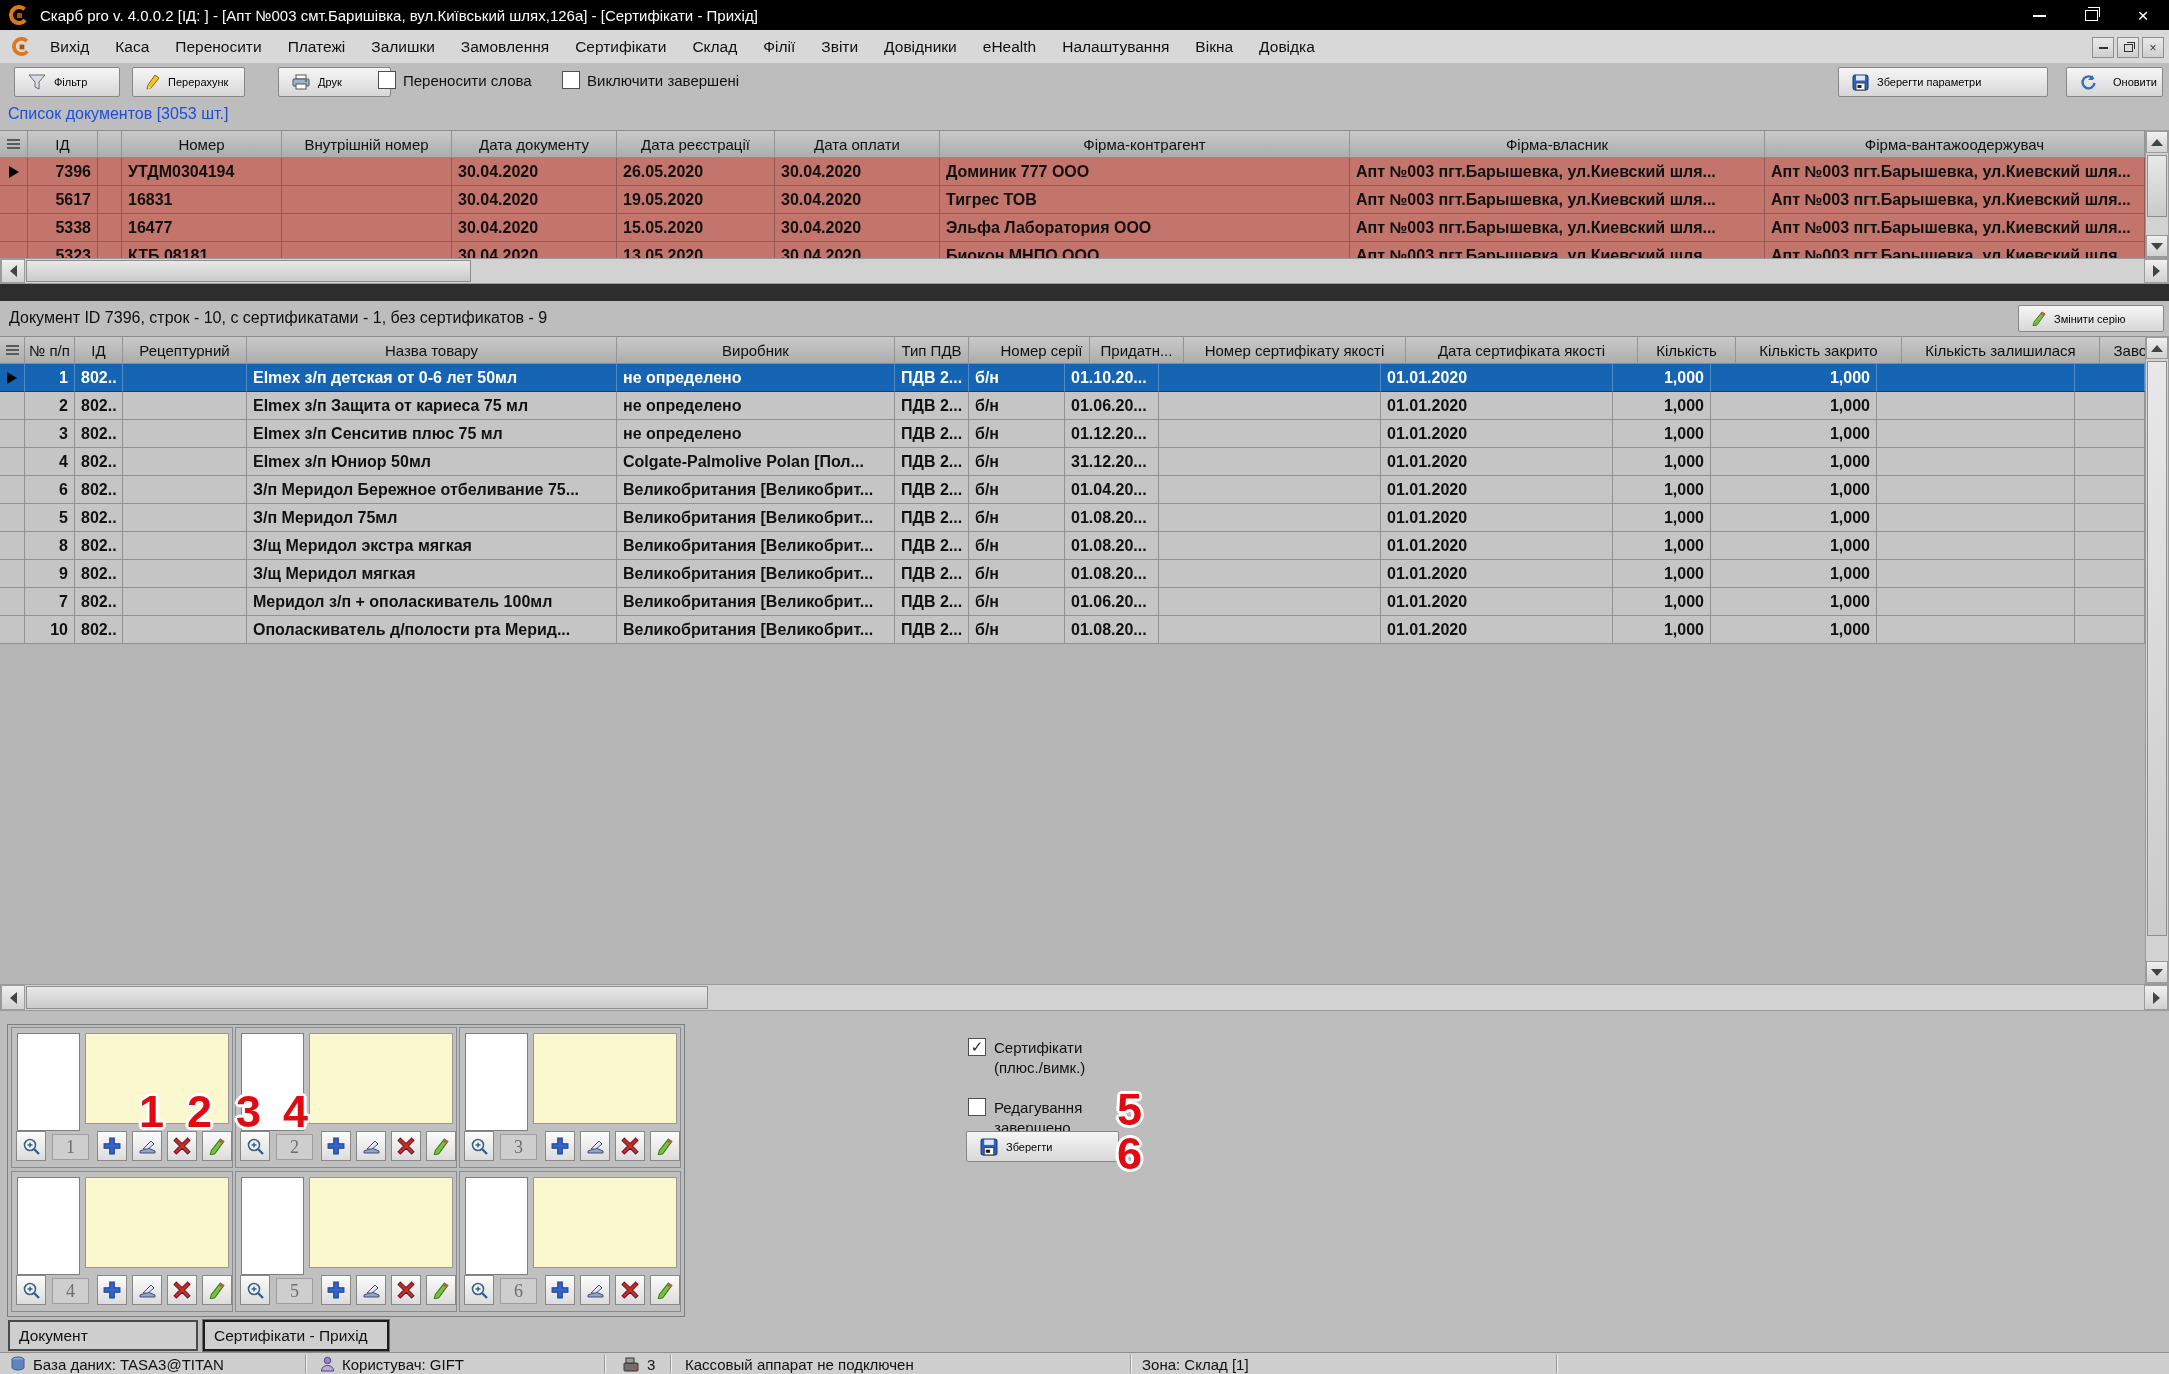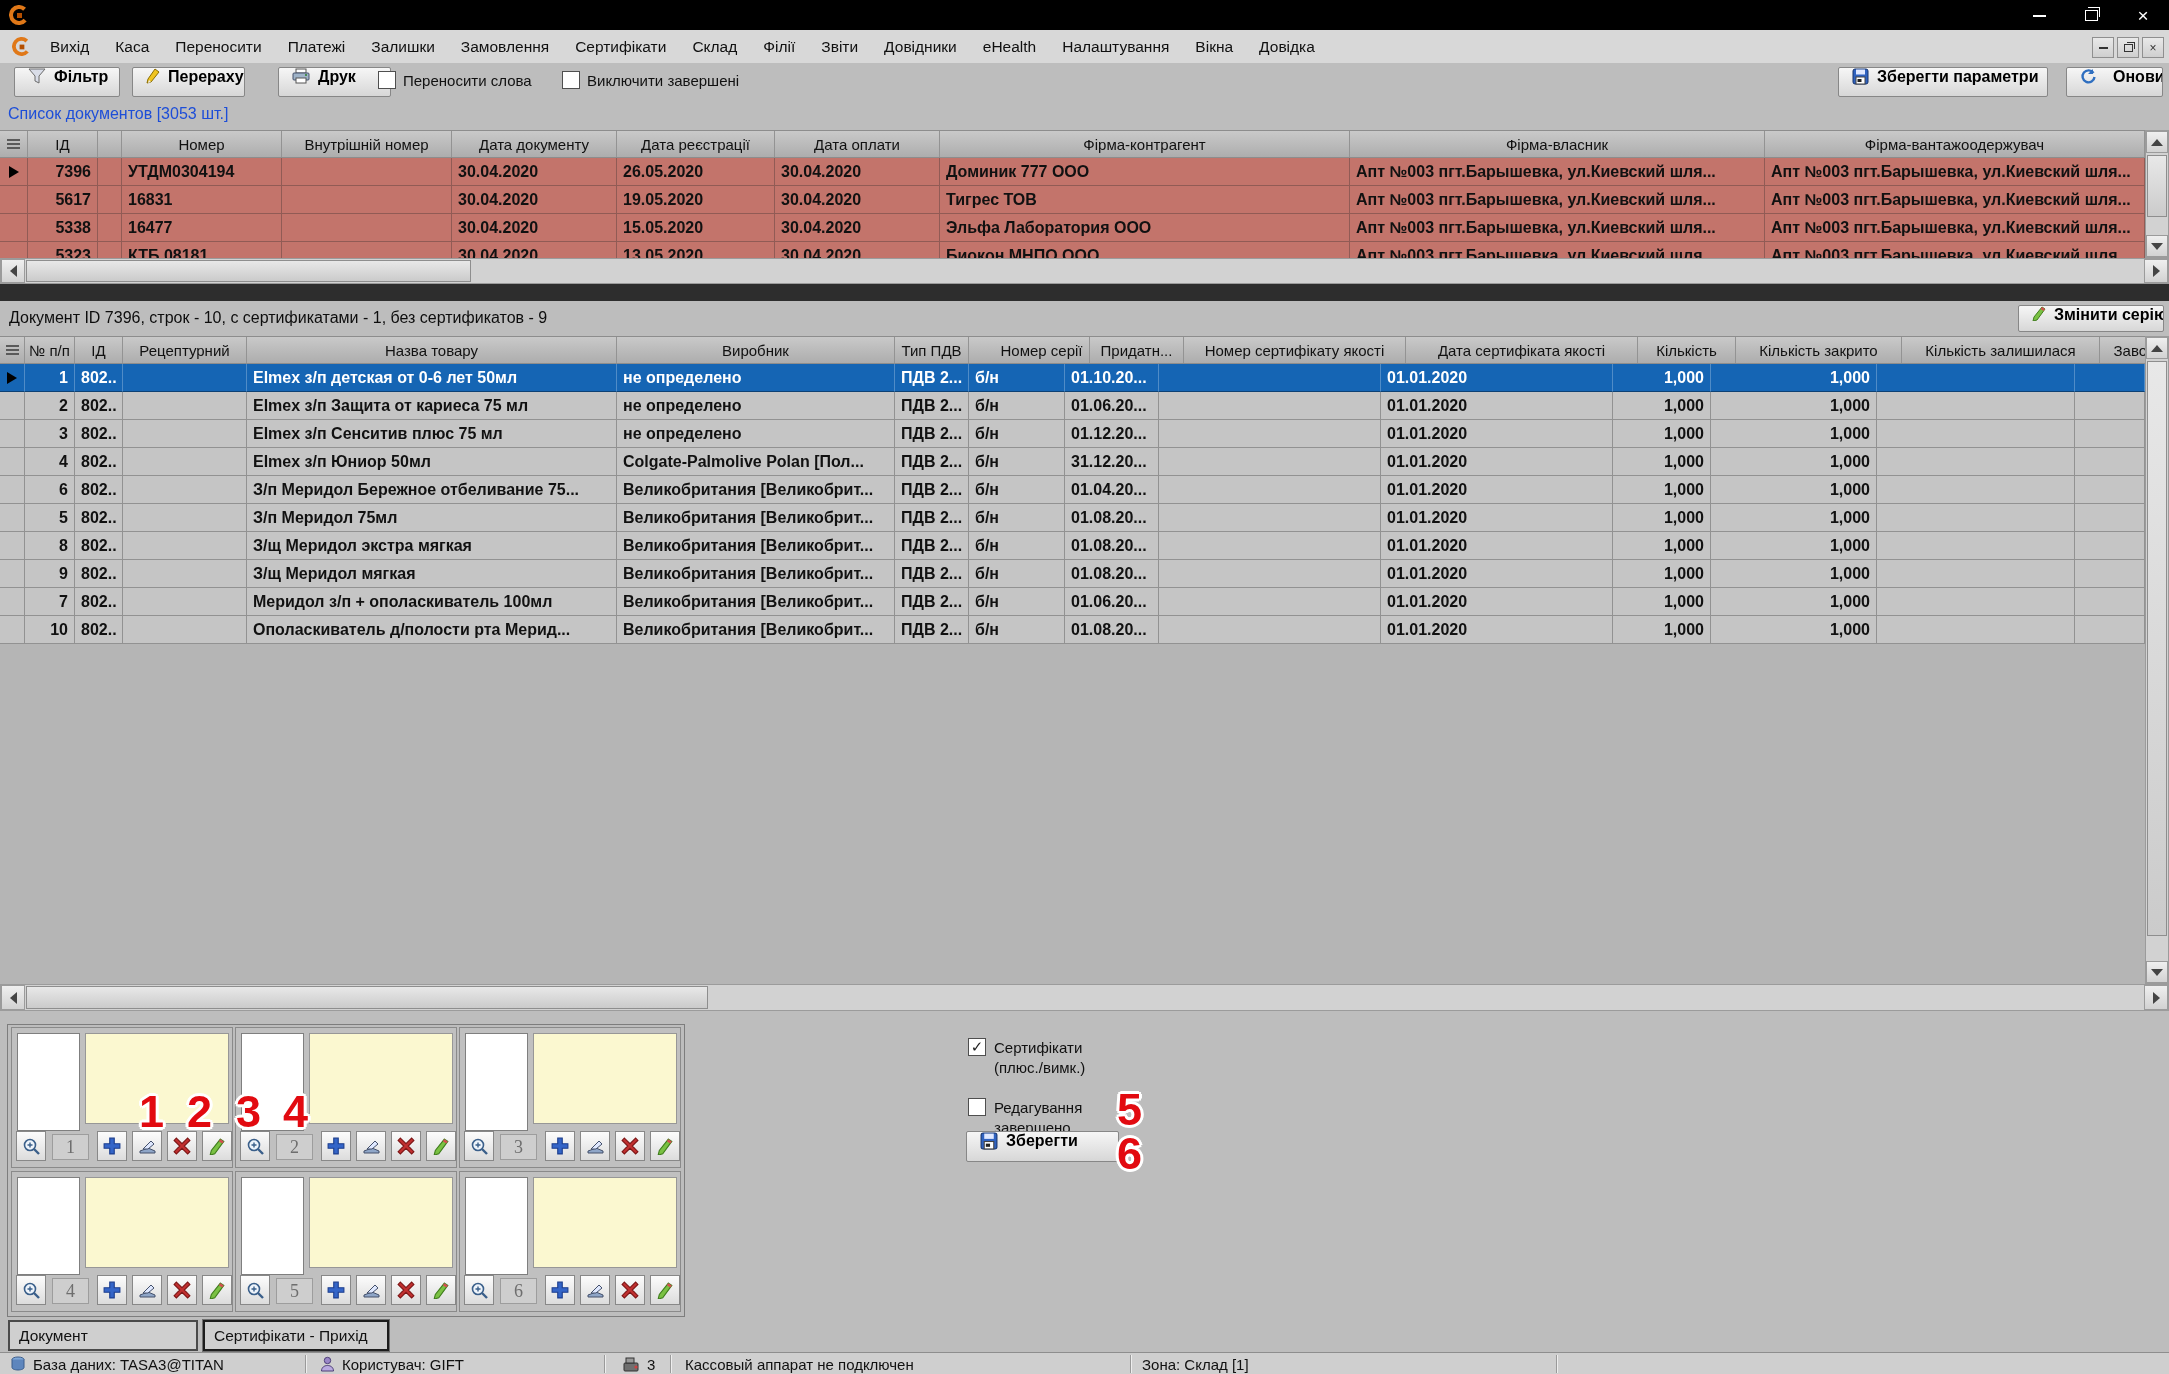--- a/index.html
+++ b/index.html
@@ -26,23 +26,23 @@
   .menu-item{padding:0 13px;font-size:15.5px;color:#101010;white-space:nowrap;}
   .mdicontrols{position:absolute;right:5px;top:7px;display:flex;gap:3px;}
   .mdibtn{width:20px;height:19px;background:linear-gradient(#e9e9e9,#cfcfcf);border:1px solid #8f8f8f;
           display:flex;align-items:center;justify-content:center;color:#333;font-size:12px;}
   .mdibtn .ico-min{border-color:#333;width:9px;}
   .mdibtn .ico-restore{border-color:#333;width:7px;height:6px;}
   .mdibtn .ico-restore:before{border-color:#333;width:7px;height:6px;left:2px;top:-3px;}
 
   
   .toolbar{position:absolute;left:0;top:63px;width:2169px;height:37px;background:#bdbdbd;}
-  .tbtn{position:absolute;top:4px;height:30px;display:flex;align-items:flex-start;gap:8px;padding:0 13px;
+  .tbtn{position:absolute;top:4px;height:30px;display:flex;align-items:center;gap:8px;padding:0 13px;
         background:linear-gradient(#f6f6f6,#d7d7d7);border:1px solid #878787;border-radius:2px;
-        font-size:16px;box-sizing:border-box;white-space:nowrap;overflow:hidden;font-weight:bold;}
+        font-size:11px;box-sizing:border-box;white-space:nowrap;overflow:hidden;}
   .chk{position:absolute;top:8px;display:flex;align-items:center;gap:7px;font-size:15px;white-space:nowrap;}
   .cbox{width:18px;height:18px;background:#fff;border:1px solid #4f4f4f;box-sizing:border-box;
         display:flex;align-items:center;justify-content:center;font-size:15px;color:#1c1c1c;flex:0 0 auto;}
 
   
   .doclabel{position:absolute;left:8px;top:105px;font-size:16px;color:#1d4ed8;}
 
   
   .gwrap{position:absolute;overflow:hidden;background:#b5b5b5;}
   .grid-head{display:flex;height:28px;background:linear-gradient(#c9c9c9,#adadad);
@@ -113,20 +113,21 @@
 
 <div class="app">
 
   <div class="titlebar">
     <span class="appicon">
       <svg width="20" height="20" viewBox="0 0 20 20">
           <circle cx="10" cy="10" r="8" fill="none" stroke="#e07818" stroke-width="4" stroke-dasharray="38 12" transform="rotate(40 10 10)"></circle>
           <rect x="8" y="8" width="5" height="5" fill="#b44f00"></rect>
         </svg>
     </span>
+    <span class="titletext">Скарб pro v. 4.0.0.2 [ІД:        ] - [Апт №003 смт.Баришівка, вул.Київський шлях,126а] - [Сертифікати - Прихід]</span>
     <div class="wincontrols">
       <span class="winbtn">
           <span class="ico-min"></span>
         </span>
       <span class="winbtn">
           <span class="ico-restore"></span>
         </span>
       <span class="winbtn">
           <span class="ico-close">×</span>
         </span>

